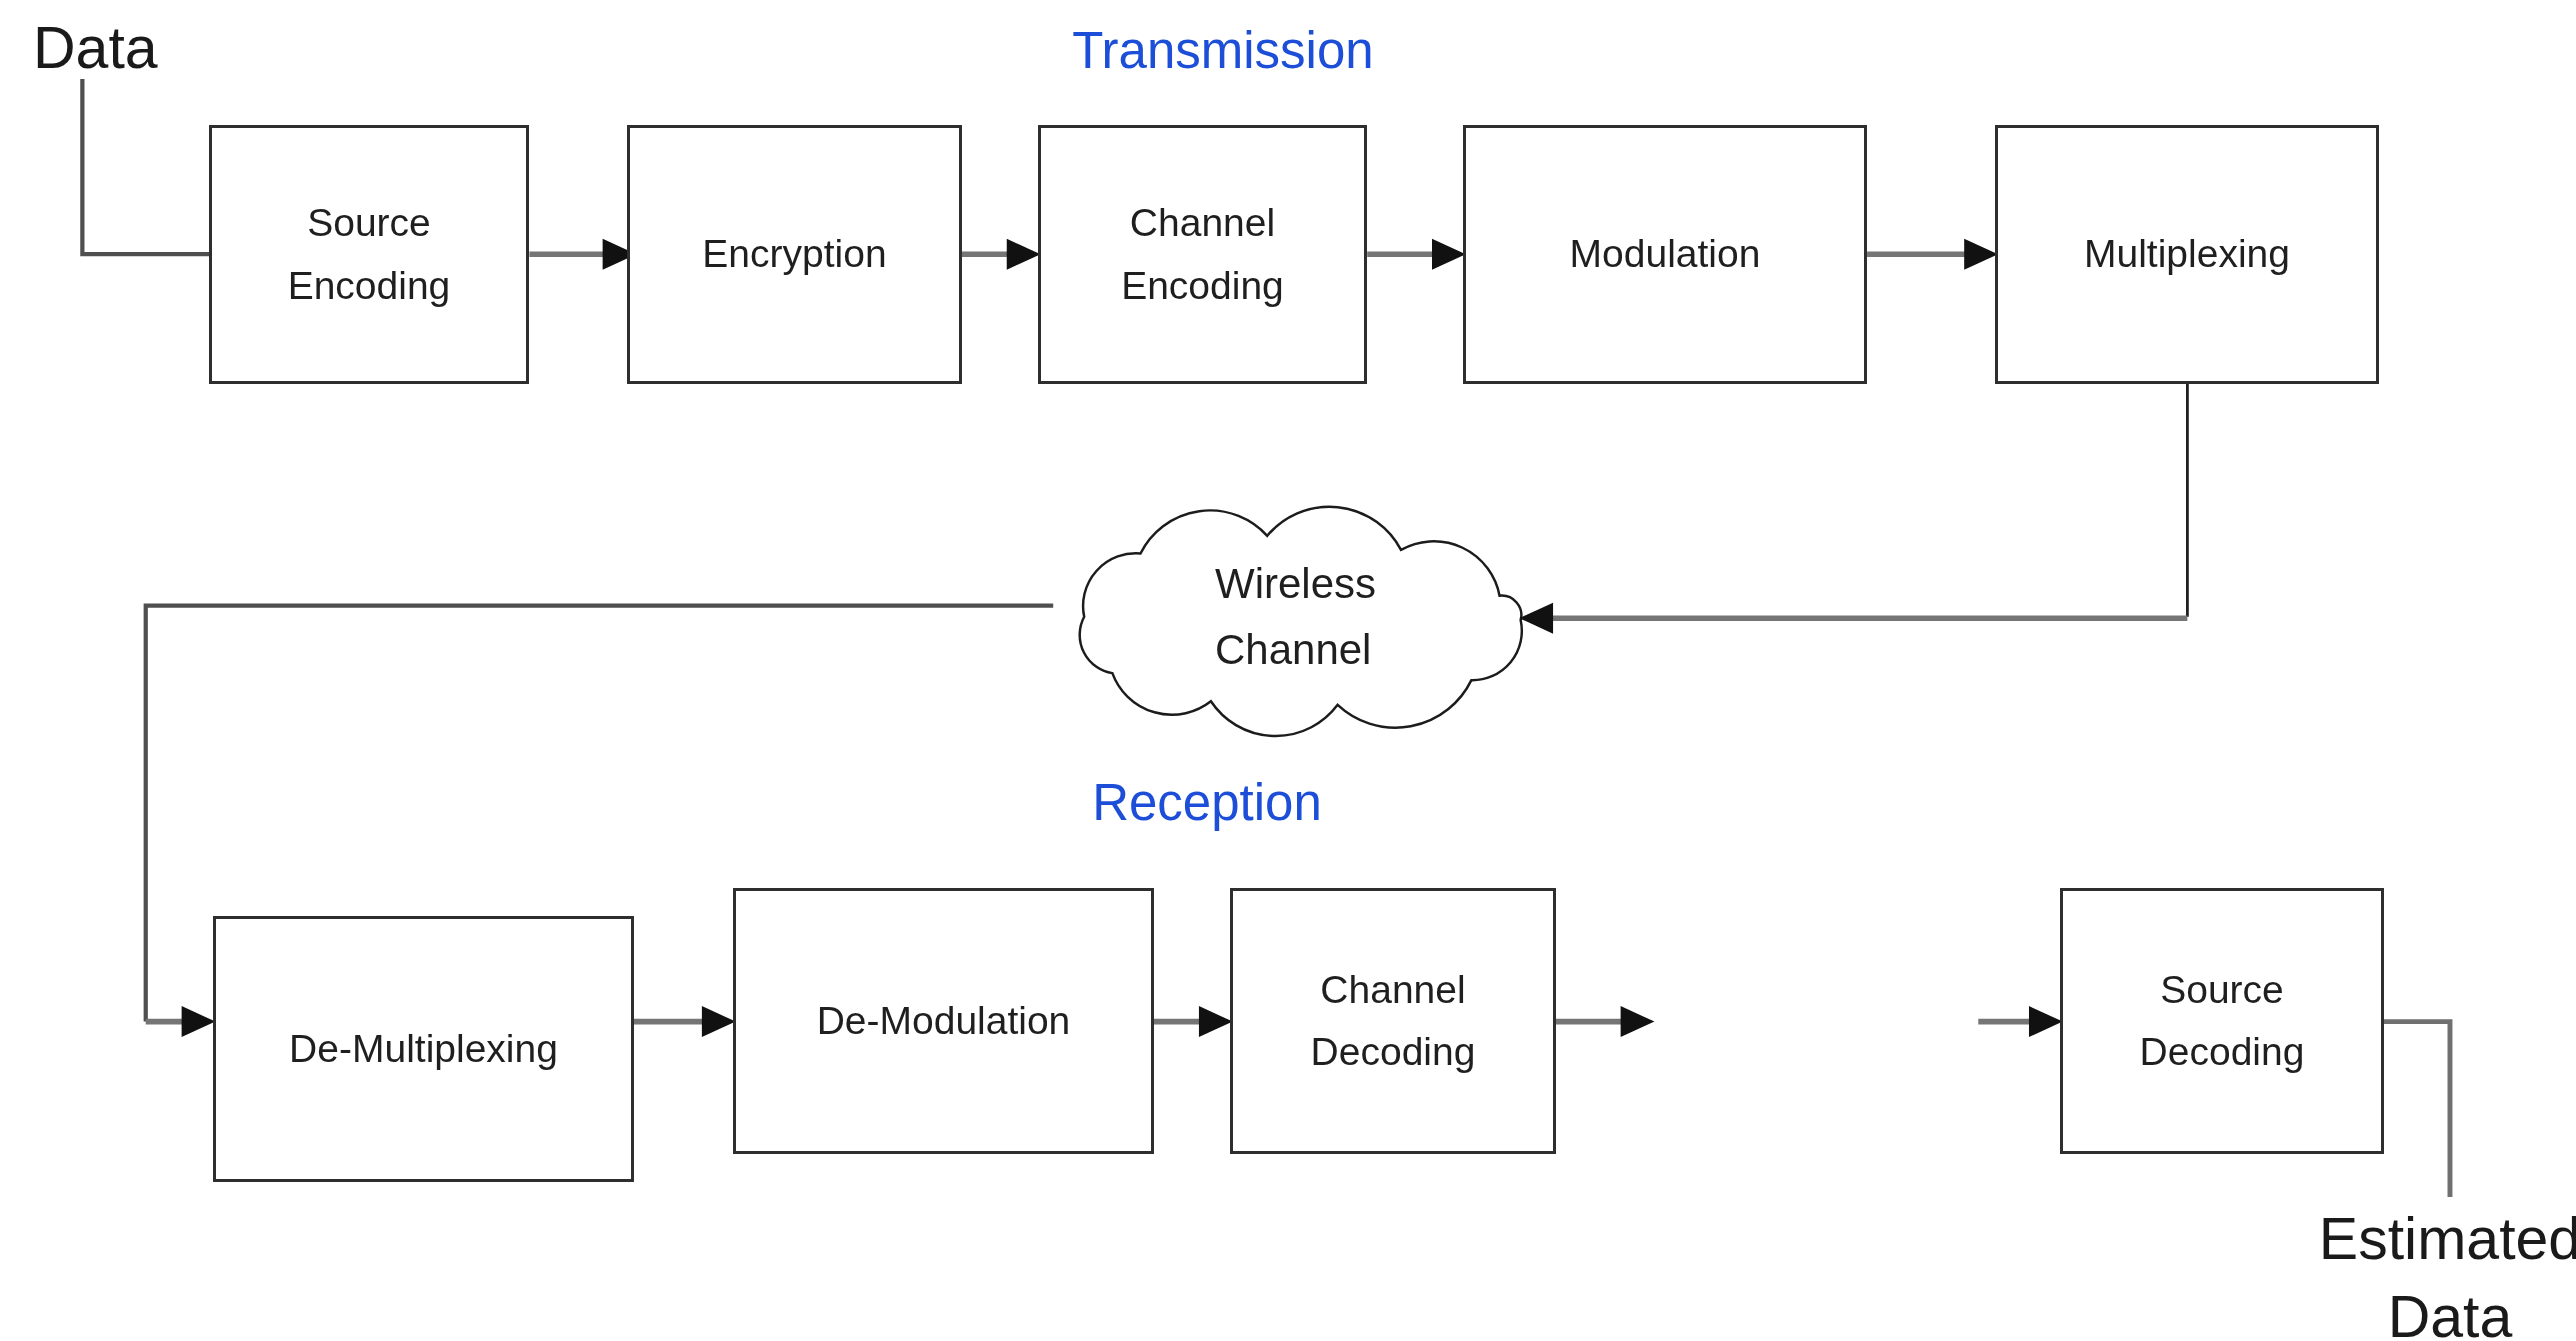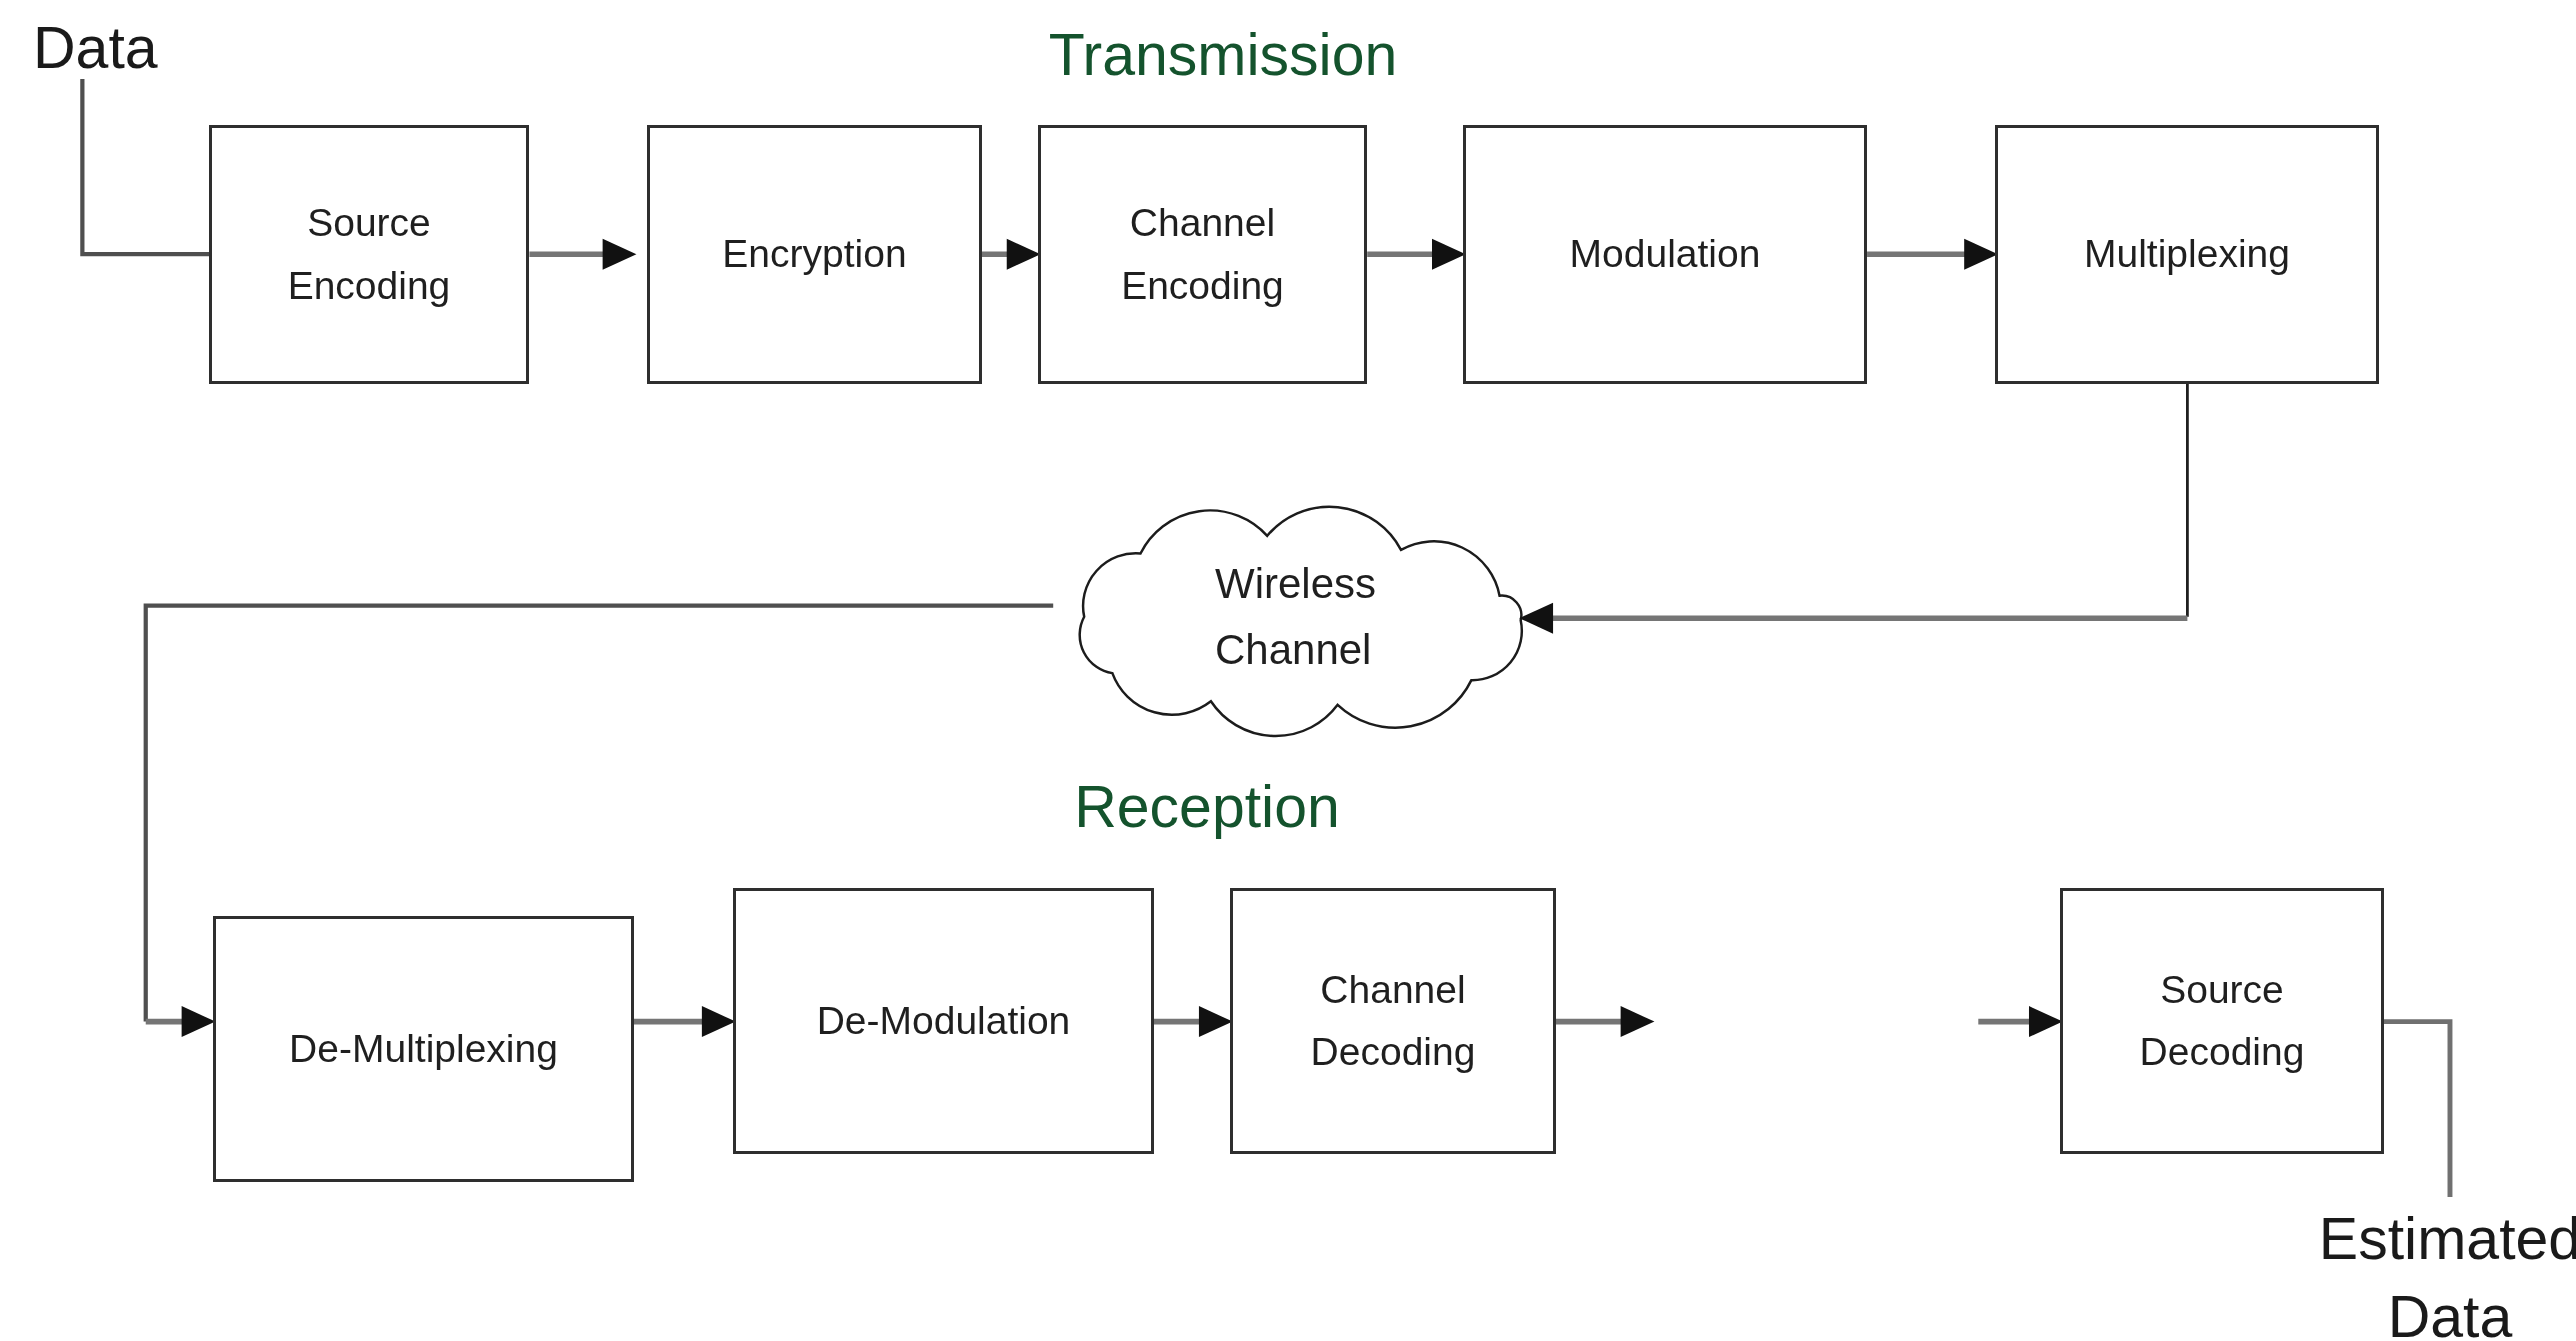--- a/index.html
+++ b/index.html
@@ -34,22 +34,22 @@
     font-size: 39px;
     line-height: 1.6;
     color: #1f1f1f;
     z-index: 2;
   }
   .trow { top: 125px; height: 259px; }
   .brow { top: 888px; height: 266px; }
   .title {
     position: absolute;
     transform: translateX(-50%);
-    font-size: 59px;
-    color: #14532d;
+    font-size: 51px;
+    color: #1d4ed8;
     white-space: nowrap;
     z-index: 2;
   }
   .endpoint-label {
     position: absolute;
     font-size: 59px;
     line-height: 1.32;
     color: #1a1a1a;
     white-space: pre-line;
     z-index: 2;
@@ -133,21 +133,21 @@
 
   <div id="estimated-label" class="endpoint-label" style="left:2450px; top:1201px;">Estimated
 Data</div>
 
   <div class="title" style="left:1223px; top:21px;">Transmission</div>
 
   <div class="title" style="left:1207px; top:773px;">Reception</div>
 
   <div class="block trow" style="left:209px;  width:320px;">Source
 Encoding</div>
-  <div class="block trow" style="left:627px;  width:335px;margin-left:20px;">Encryption</div>
+  <div class="block trow" style="left:627px;  width:335px;">Encryption</div>
   <div class="block trow" style="left:1038px; width:329px;">Channel
 Encoding</div>
   <div class="block trow" style="left:1995px; width:384px;">Multiplexing</div>
   <div class="block trow" style="left:1463px; width:404px;">Modulation</div>
 
   <div id="cloud-label">Wireless
 Channel</div>
 
   <div class="block brow" style="left:213px;  width:421px;margin-top:28px;">De-Multiplexing</div>
   <div class="block brow" style="left:733px; width:421px;">De-Modulation</div>

